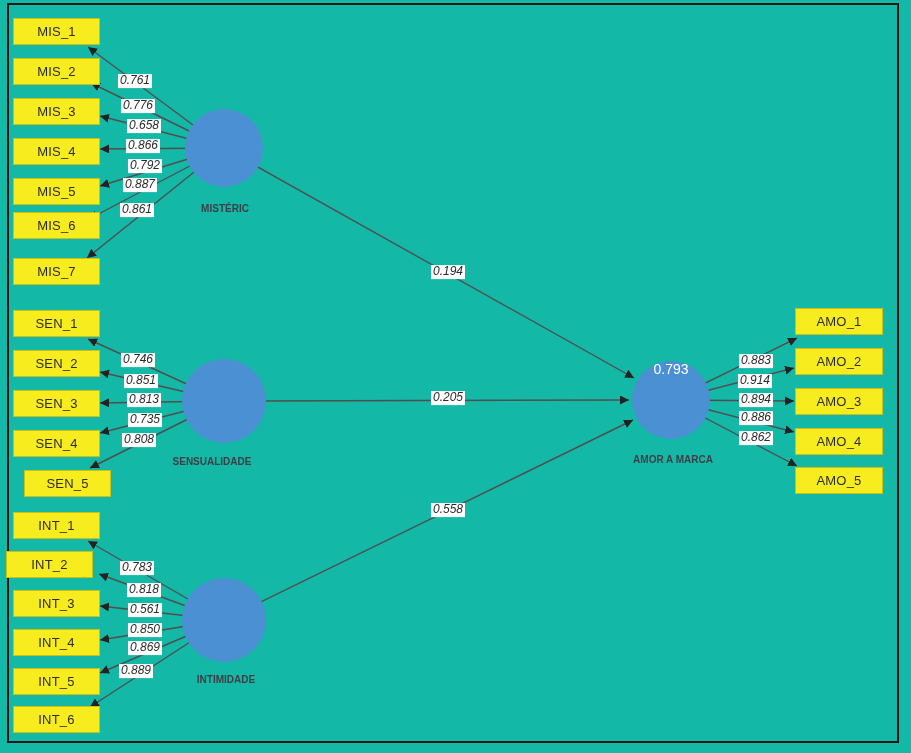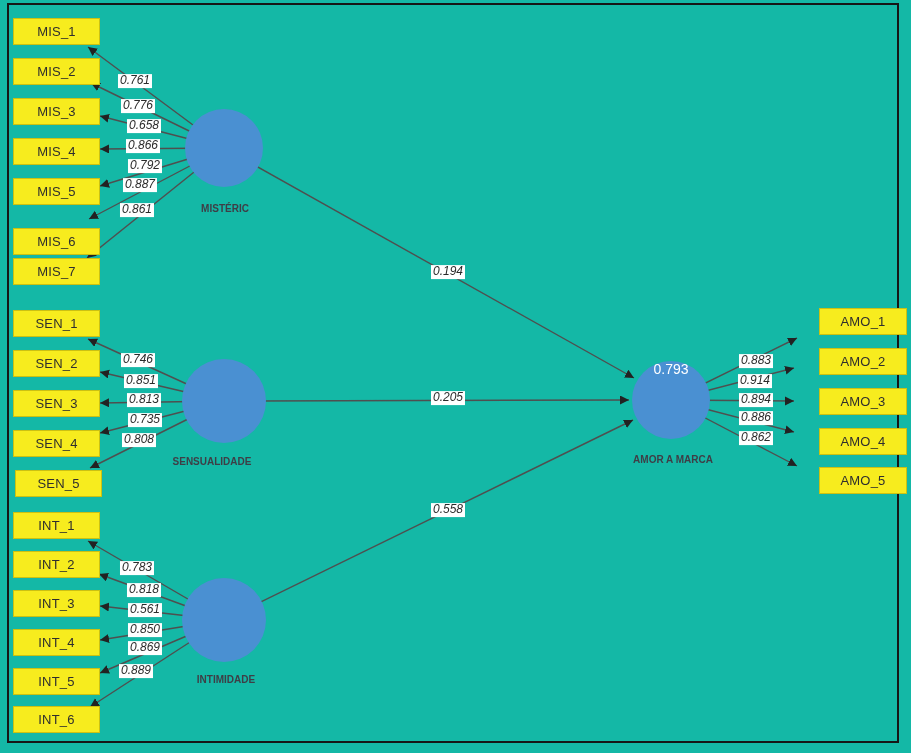--- a/index.html
+++ b/index.html
@@ -5,21 +5,21 @@
   html,body{margin:0;padding:0;background:#fff;}
   .canvas{position:relative;width:911px;height:753px;background:#14b8a6;
           font-family:"Liberation Sans",sans-serif;overflow:hidden;}
   .frame{position:absolute;left:7px;top:3px;width:892px;height:740px;
          border:2px solid #161616;box-sizing:border-box;}
   .layer{position:absolute;left:0;top:0;}
   .ind{position:absolute;width:87px;height:27px;background:#F7EC1E;
        border:1px solid #CCC112;box-sizing:border-box;
        display:flex;align-items:center;justify-content:center;
        font-size:13px;font-weight:500;color:#2e2e2e;letter-spacing:.2px;}
-  .ind.amo{width:88px;margin-left:24px;}
+  .ind.amo{width:88px;}
   .latent{position:absolute;background:#4A90D2;border-radius:50%;
           display:flex;justify-content:center;}
   .cname{position:absolute;transform:translate(-50%,-50%);
          font-size:10px;font-weight:600;color:#3e3e46;white-space:nowrap;}
   .num{position:absolute;transform:translate(-50%,-50%);background:#ffffff;
        padding:0 2px;font-size:12px;color:#2b2b2b;line-height:1.15;white-space:nowrap;font-style:italic;}
   .r2{color:#ffffff;font-size:14px;}
 </style>
 </head>
 <body>
@@ -71,31 +71,31 @@
         <line x1="224" y1="620" x2="633" y2="420" marker-end="url(#ah)"></line>
       </g>
     </g>
   </svg>
 
   <div class="ind" style="left:13px;top:18px">MIS_1</div>
   <div class="ind" style="left:13px;top:58px">MIS_2</div>
   <div class="ind" style="left:13px;top:98px">MIS_3</div>
   <div class="ind" style="left:13px;top:138px">MIS_4</div>
   <div class="ind" style="left:13px;top:178px">MIS_5</div>
-  <div class="ind" style="left:13px;top:228px">MIS_6</div>
+  <div class="ind" style="left:13px;top:212px">MIS_6</div>
   <div class="ind" style="left:13px;top:258px">MIS_7</div>
 
   <div class="ind" style="left:13px;top:310px">SEN_1</div>
   <div class="ind" style="left:13px;top:350px">SEN_2</div>
   <div class="ind" style="left:13px;top:390px">SEN_3</div>
   <div class="ind" style="left:13px;top:430px">SEN_4</div>
-  <div class="ind" style="left:15px;top:470px">SEN_5</div>
+  <div class="ind" style="left:24px;top:470px">SEN_5</div>
 
   <div class="ind" style="left:13px;top:512px">INT_1</div>
-  <div class="ind" style="left:13px;top:551px">INT_2</div>
+  <div class="ind" style="left:6px;top:551px">INT_2</div>
   <div class="ind" style="left:13px;top:590px">INT_3</div>
   <div class="ind" style="left:13px;top:629px">INT_4</div>
   <div class="ind" style="left:13px;top:668px">INT_5</div>
   <div class="ind" style="left:13px;top:706px">INT_6</div>
 
   <div class="ind amo" style="left:795px;top:308px">AMO_1</div>
   <div class="ind amo" style="left:795px;top:348px">AMO_2</div>
   <div class="ind amo" style="left:795px;top:388px">AMO_3</div>
   <div class="ind amo" style="left:795px;top:428px">AMO_4</div>
   <div class="ind amo" style="left:795px;top:467px">AMO_5</div>

